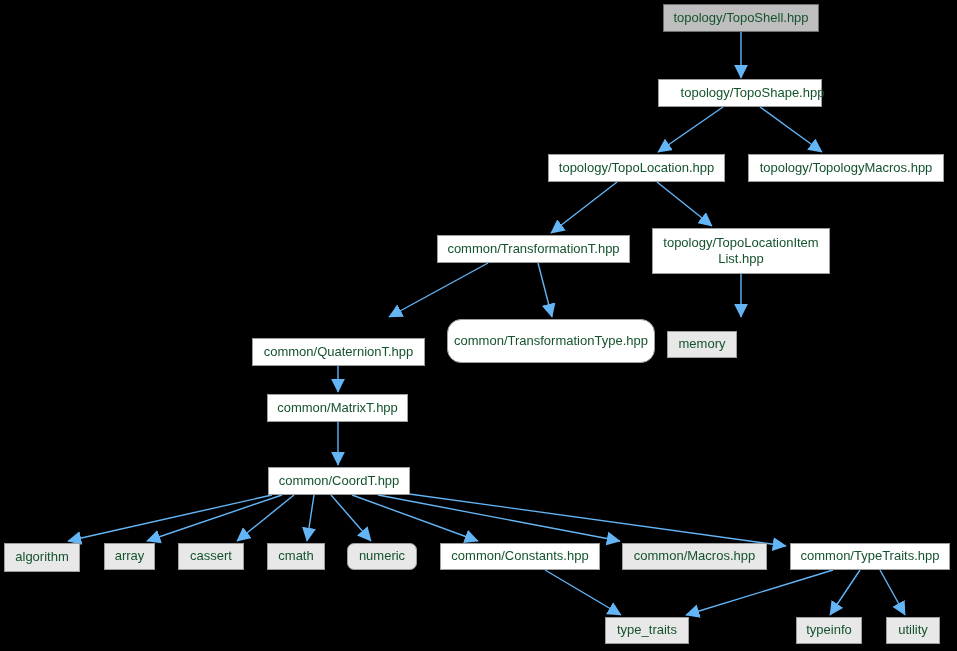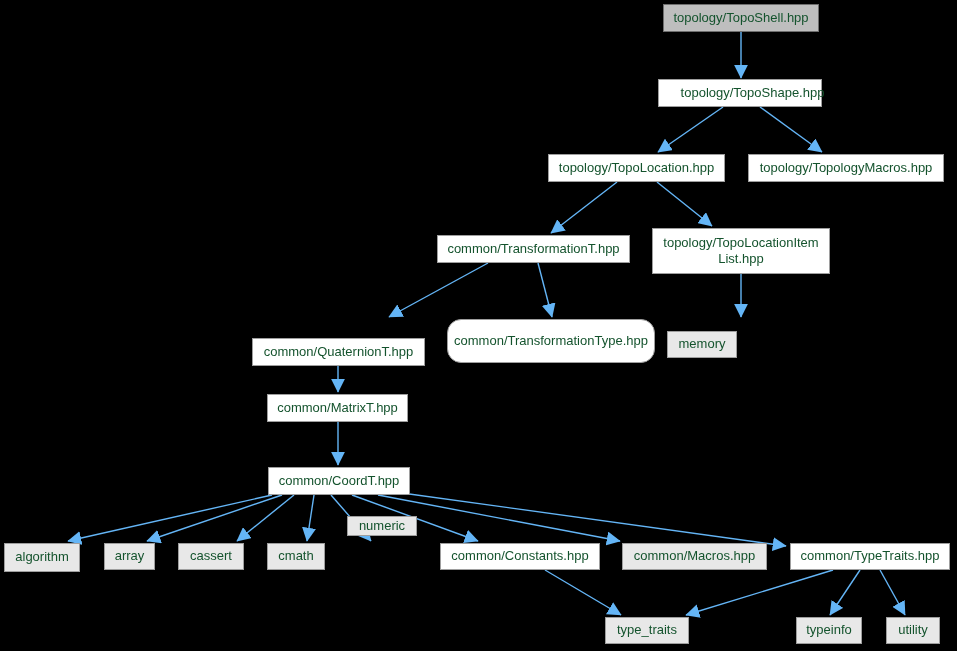--- a/index.html
+++ b/index.html
@@ -80,20 +80,20 @@
 List.hpp</div>
   <div class="node white" style="left: 252px; top: 319px; width: 173px; height: 28px; margin-top: 19px;">common/QuaternionT.hpp</div>
   <div class="node white" style="left: 447px; top: 319px; width: 208px; height: 44px; border-radius: 14px;">common/TransformationType.hpp</div>
   <div class="node grey" style="left: 667px; top: 319px; width: 70px; height: 27px; margin-top: 12px;">memory</div>
   <div class="node white" style="left: 267px; top: 394px; width: 141px; height: 28px;">common/MatrixT.hpp</div>
   <div class="node white" style="left: 268px; top: 467px; width: 142px; height: 28px;">common/CoordT.hpp</div>
   <div class="node grey" style="left: 4px; top: 543px; width: 76px; height: 29px;">algorithm</div>
   <div class="node grey" style="left: 104px; top: 543px; width: 51px; height: 27px;">array</div>
   <div class="node grey" style="left: 178px; top: 543px; width: 66px; height: 27px;">cassert</div>
   <div class="node grey" style="left: 267px; top: 543px; width: 58px; height: 27px;">cmath</div>
-  <div class="node grey" style="left: 347px; top: 516px; width: 70px; height: 20px;">numeric</div>
+  <div class="node grey" style="left: 347px; top: 543px; width: 70px; height: 27px; border-radius: 7px;">numeric</div>
   <div class="node white" style="left: 440px; top: 543px; width: 160px; height: 27px;">common/Constants.hpp</div>
   <div class="node grey" style="left: 622px; top: 543px; width: 145px; height: 27px;">common/Macros.hpp</div>
   <div class="node white" style="left: 790px; top: 543px; width: 160px; height: 27px;">common/TypeTraits.hpp</div>
   <div class="node grey" style="left: 605px; top: 617px; width: 84px; height: 27px;">type_traits</div>
   <div class="node grey" style="left: 796px; top: 617px; width: 66px; height: 27px;">typeinfo</div>
   <div class="node grey" style="left: 886px; top: 617px; width: 54px; height: 27px;">utility</div>
 </div>
 
 </body></html>

